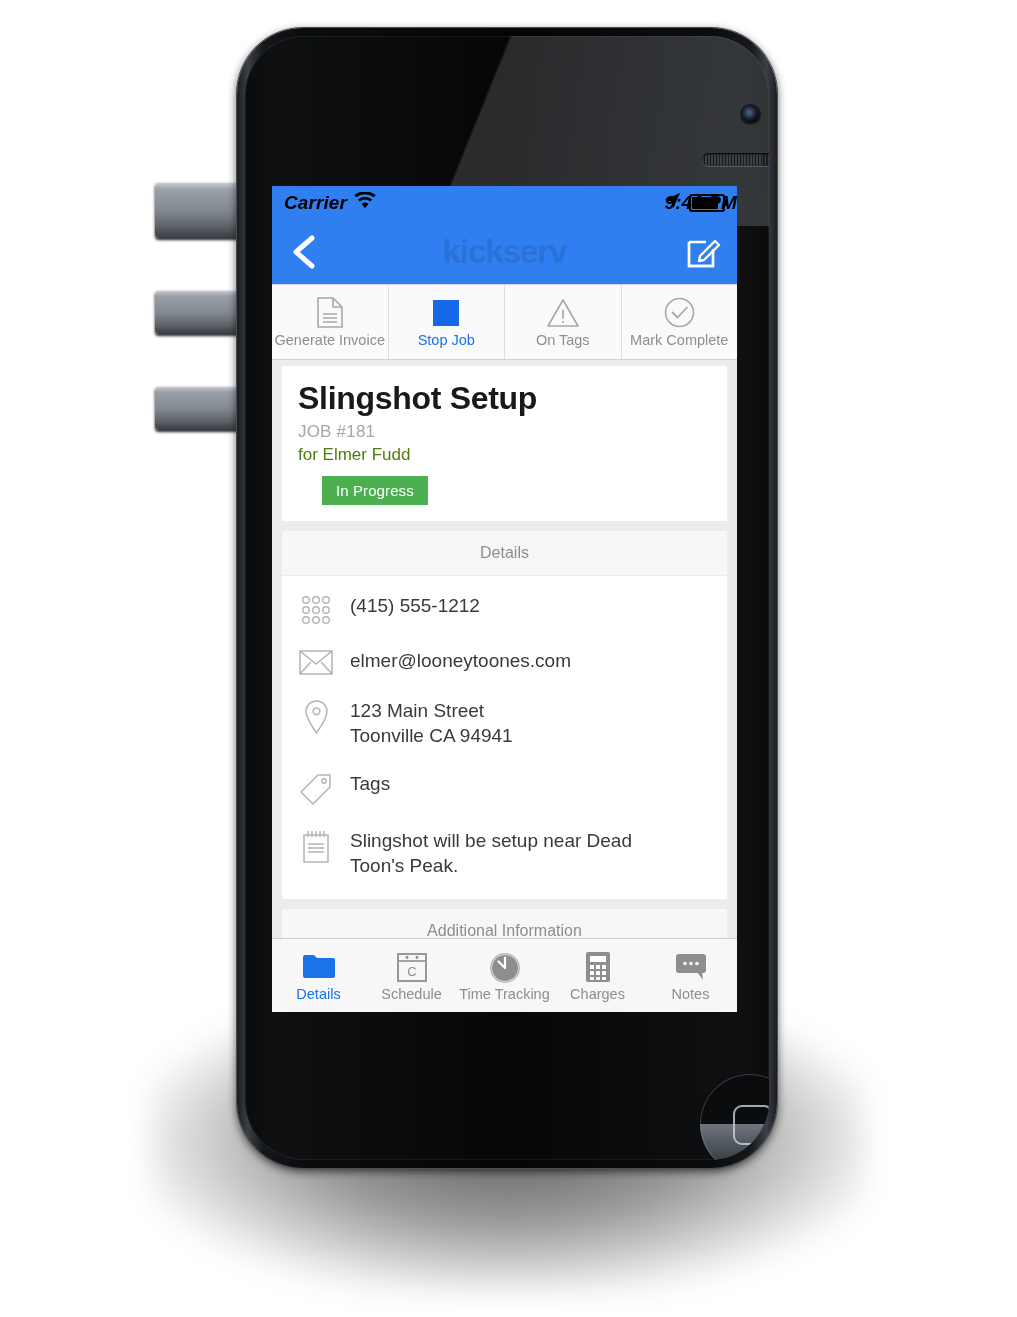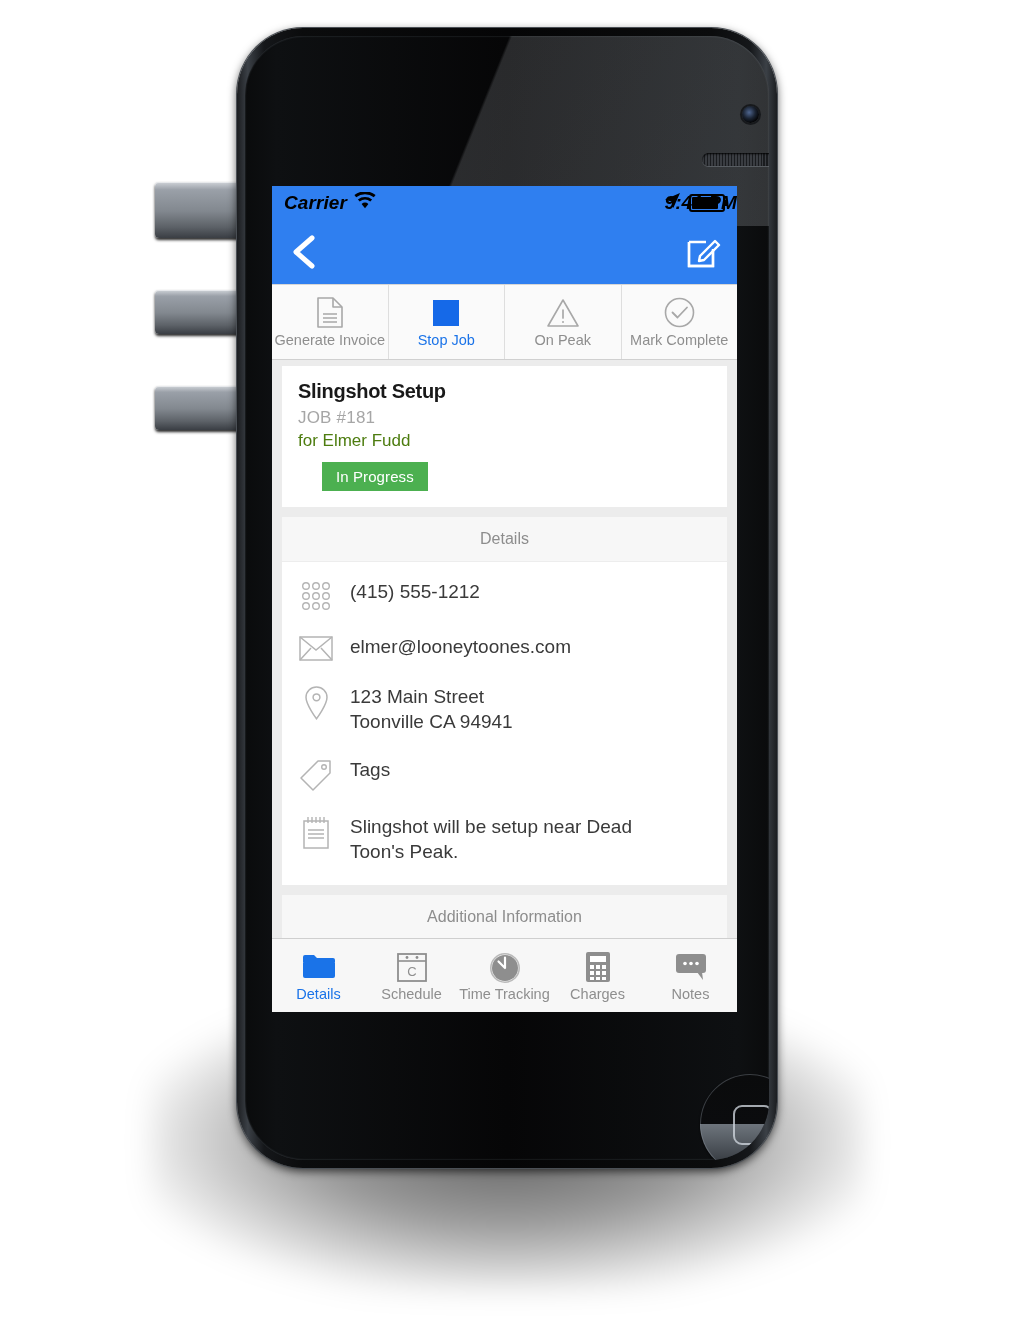--- a/index.html
+++ b/index.html
@@ -75,21 +75,21 @@
     border-top:1px solid #d6d6d6;border-bottom:1px solid #d0d0d0;}
   .action{flex:1;display:flex;flex-direction:column;align-items:center;justify-content:center;
     gap:3px;border-right:1px solid #dedede;cursor:pointer;}
   .action:last-child{border-right:none;}
   .action .lbl{font-size:14.5px;color:#8e8e8e;}
   .action.active .lbl{color:#1a73e8;}
   .action .ic{height:32px;display:flex;align-items:center;justify-content:center;}
 
   
   .card{background:#fff;margin:6px 10px 0 10px;padding:14px 16px 16px 16px;}
-  .job-title{font-size:20px;font-weight:bold;color:#191919;letter-spacing:-.3px;}
+  .job-title{font-size:32px;font-weight:bold;color:#191919;letter-spacing:-.3px;}
   .job-num{font-size:17px;color:#a6a6a6;margin-top:5px;letter-spacing:.2px;}
   .job-for{font-size:17px;color:#4d7c0f;margin-top:3px;}
   .badge{display:inline-block;margin-top:11px;background:#4cb050;color:#fff;
     font-size:15px;padding:6px 14px;letter-spacing:.1px;margin-left:24px;}
 
   
   .sec-gap{height:10px;background:#ececec;}
   .sec-head{background:#f7f7f7;text-align:center;color:#8d8d8d;font-size:16px;
     padding:13px 0;margin:0 10px;border-bottom:1px solid #ededed;}
   .sec-body{background:#fff;margin:0 10px;padding:4px 0 10px 0;}
@@ -153,20 +153,21 @@
         </span>
     </div>
   </div>
 
   <div class="navbar">
     <div class="nav-back">
       <svg width="34" height="40" viewBox="0 0 34 40">
         <path d="M24 6 8 20l16 14" fill="none" stroke="#fff" stroke-width="5" stroke-linecap="round" stroke-linejoin="round"></path>
       </svg>
     </div>
+    <div class="nav-title">kickserv</div>
     <div class="nav-edit">
       <svg width="36" height="36" viewBox="0 0 36 36">
         <path d="M4 8h17M4 8v24h24V16" fill="none" stroke="#fff" stroke-width="2.4"></path>
         <path d="M4 8v24h24V15" fill="none" stroke="#fff" stroke-width="2.4"></path>
         <path d="M15 22l15-15 4 4-15 15-5 1z" fill="none" stroke="#fff" stroke-width="2.4" stroke-linejoin="round"></path>
       </svg>
     </div>
   </div>
 
   <div class="actionbar">
@@ -192,21 +193,21 @@
     </div>
 
     <div class="action">
       <span class="ic">
         <svg width="34" height="30" viewBox="0 0 34 30">
           <path d="M17 2 32 28H2Z" fill="none" stroke="#a8a8a8" stroke-width="1.6" stroke-linejoin="round"></path>
           <path d="M17 12v8" stroke="#a8a8a8" stroke-width="1.7" stroke-linecap="round"></path>
           <circle cx="17" cy="24" r="1" fill="#a8a8a8"></circle>
         </svg>
       </span>
-      <span class="lbl">On Peak</span>
+      <span class="lbl">On Tags</span>
     </div>
 
     <div class="action">
       <span class="ic">
         <svg width="31" height="31" viewBox="0 0 31 31">
           <circle cx="15.5" cy="15.5" r="14" fill="none" stroke="#a8a8a8" stroke-width="1.6"></circle>
           <path d="M8.5 15.5 13.5 20.5 23 10.5" fill="none" stroke="#a8a8a8" stroke-width="1.8" stroke-linecap="round" stroke-linejoin="round"></path>
         </svg>
       </span>
       <span class="lbl">Mark Complete</span>

